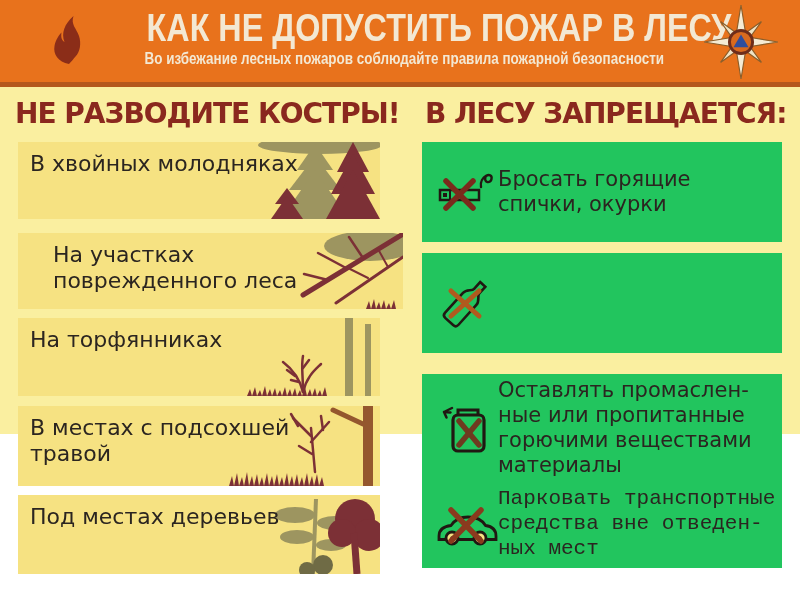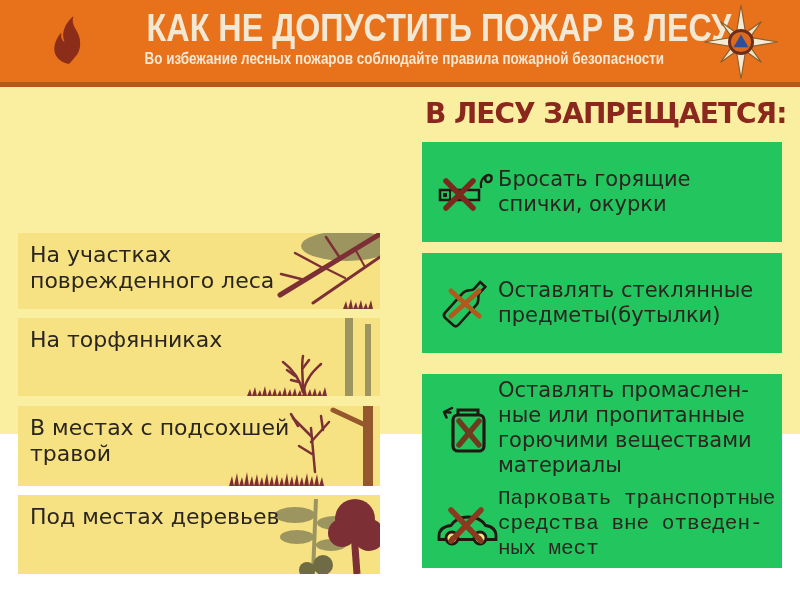--- a/index.html
+++ b/index.html
@@ -25,21 +25,21 @@
   .lcard{position:absolute;left:18px;width:362px;background:#F6E282;overflow:hidden;}
   .lcard .txt{position:relative;z-index:2;padding:9px 12px;font-size:22px;line-height:26px;color:#2B2520;white-space:pre-line;}
   .lcard svg.trees{position:absolute;right:0;bottom:0;z-index:1;}
 
   
   .rcard{position:absolute;left:422px;width:360px;background:#22c55e;display:flex;align-items:center;}
   .rcard .iconbox{flex:0 0 64px;margin-left:12px;display:flex;justify-content:center;align-items:center;}
   .rcard .txt{font-size:21px;line-height:25px;color:#2B2520;white-space:pre-line;padding-right:6px;}
 
   
-  #lc0{top:142px;height:77px;} #lc1{top:233px;height:76px;} #lc2{top:318px;height:78px;}
+  #lc0{top:142px;height:77px;} #lc1{top:233px;height:76px;padding-left:23px;} #lc2{top:318px;height:78px;}
   #lc3{top:406px;height:80px;} #lc4{top:495px;height:79px;}
   #rc0{top:142px;height:100px;} #rc1{top:253px;height:100px;} #rc2{top:362px;height:108px;margin-top:12px;} #rc3{top:478px;height:90px;font-family:Liberation Mono, monospace;}
 
   svg{display:block;}
 </style>
 </head>
 <body>
 
 <div class="poster">
 
@@ -52,21 +52,40 @@
       <span class="subtitle">Во избежание лесных пожаров соблюдайте правила пожарной безопасности</span>
     </div>
     <svg class="emblem" width="74" height="76" viewBox="0 0 64 64">
       <polygon points="32,7 35.5,28.5 57,32 35.5,35.5 32,57 28.5,35.5 7,32 28.5,28.5" transform="rotate(45 32 32)" fill="#EFE3C6" stroke="#8B5E2A" stroke-width="1"></polygon>
       <polygon points="32,0 36.5,27.5 64,32 36.5,36.5 32,64 27.5,36.5 0,32 27.5,27.5" fill="#F5EBD4" stroke="#8B5E2A" stroke-width="1"></polygon>
       <circle cx="32" cy="32" r="10" fill="#D96A1E" stroke="#6E2D1A" stroke-width="2.5"></circle>
       <polygon points="32,25.5 38.5,36.5 25.5,36.5" fill="#2F4E9E"></polygon>
     </svg>
   </div>
 
-
+  <h2 class="col-heading left">НЕ РАЗВОДИТЕ КОСТРЫ!</h2>
+
+  <div class="lcard" id="lc0">
+    <div class="txt">В хвойных молодняках</div>
+    <svg class="trees" width="185" height="77" viewBox="0 0 185 77">
+      <ellipse cx="125" cy="3" rx="62" ry="9" fill="#9D9560"></ellipse>
+      <g fill="#9D9560">
+        <polygon points="120,2 138,28 102,28"></polygon>
+          <polygon points="120,14 146,48 94,48"></polygon>
+          <polygon points="120,28 154,77 86,77"></polygon>
+      </g>
+      <g fill="#7C3036">
+        <polygon points="158,0 174,30 142,30"></polygon>
+          <polygon points="158,12 180,52 136,52"></polygon>
+          <polygon points="158,28 185,77 131,77"></polygon>
+        <polygon points="92,46 104,62 80,62"></polygon>
+          <polygon points="92,54 108,77 76,77"></polygon>
+      </g>
+    </svg>
+  </div>
 
   <div class="lcard" id="lc1">
     <div class="txt">На участках
 поврежденного леса</div>
     <svg class="trees" width="185" height="76" viewBox="0 0 185 76">
       <ellipse cx="152" cy="13" rx="46" ry="15" fill="#9D9560"></ellipse>
       <g stroke="#7C3036" fill="none" stroke-linecap="round">
         <path d="M185 1 L85 62" stroke-width="5"></path>
         <path d="M185 24 L118 70" stroke-width="3"></path>
         <path d="M128 35 L100 20" stroke-width="2.5"></path>
@@ -159,22 +178,20 @@
       <svg width="56" height="56" viewBox="0 0 56 56">
         <g transform="rotate(42 28 28)">
           <path d="M24.5 3 h7 v9 c0 3.5 5.5 5 5.5 10.5 v27 c0 2.2 -1.6 3.5 -3.8 3.5 h-10.4 c-2.2 0 -3.8 -1.3 -3.8 -3.5 v-27 C19 17 24.5 15.5 24.5 12 Z" fill="none" stroke="#201812" stroke-width="2.6"></path>
         </g>
         <g stroke="#B05A1E" stroke-width="5" stroke-linecap="round">
           <line x1="13" y1="16" x2="41" y2="41"></line>
             <line x1="41" y1="16" x2="13" y2="41"></line>
         </g>
       </svg>
     </div>
-    <div class="txt">Оставлять стеклянные
-предметы(бутылки)</div>
   </div>
 
   <div class="rcard" id="rc2">
     <div class="iconbox">
       <svg width="56" height="56" viewBox="0 0 56 56">
         <path d="M14 8 L6 12 M6 12 l6.5 0.5 M6 12 l2.5 5.5" stroke="#201812" stroke-width="2.5" fill="none" stroke-linecap="round"></path>
         <path d="M20 16 v-6 h20 v6" fill="none" stroke="#201812" stroke-width="3"></path>
         <rect x="15" y="15" width="31" height="36" rx="5" fill="none" stroke="#201812" stroke-width="3.2"></rect>
         <g stroke="#6E3A20" stroke-width="5.5" stroke-linecap="round">
           <line x1="21" y1="21" x2="41" y2="45"></line>

